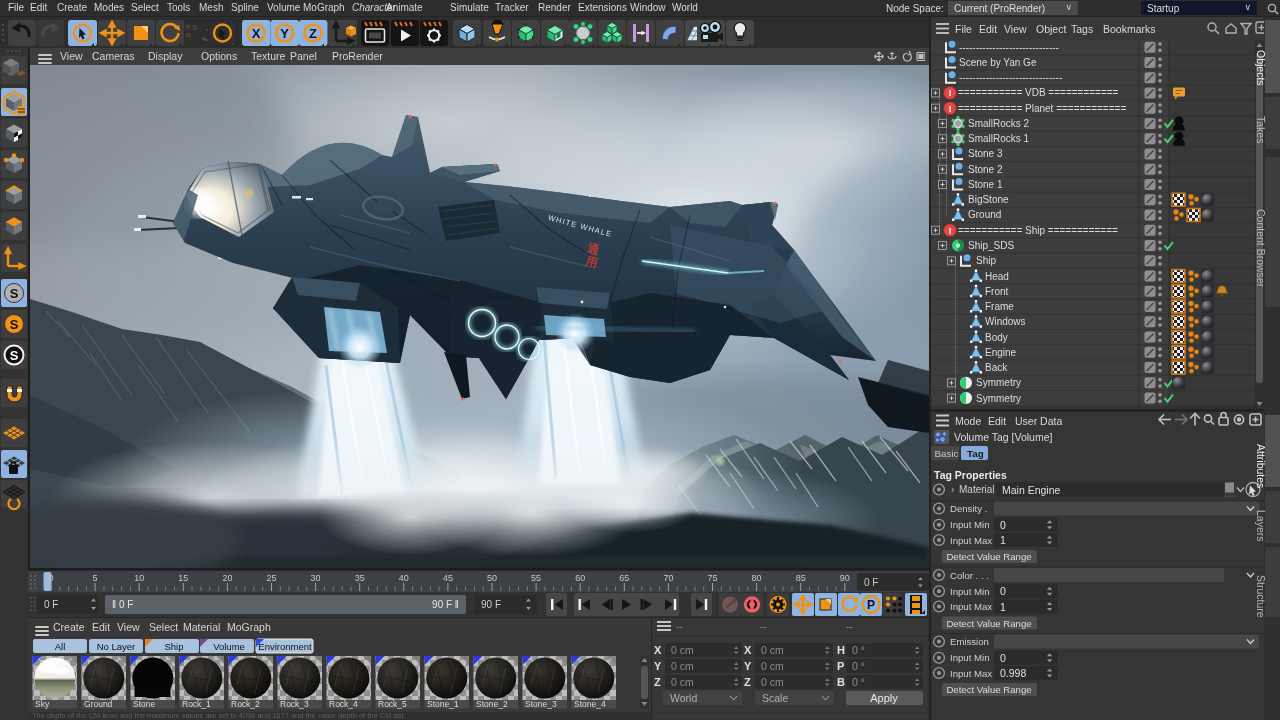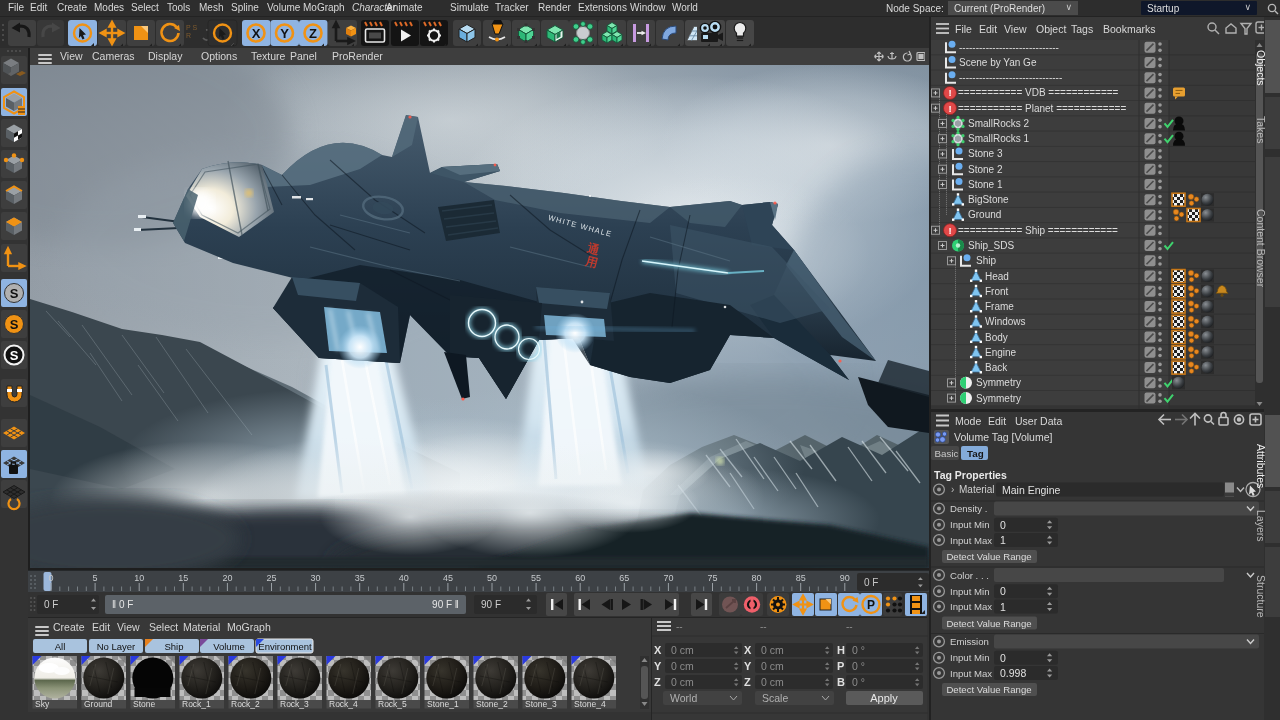--- a/index.html
+++ b/index.html
@@ -1265,20 +1265,23 @@
       <text x="546.0" y="89" font-size="8.5" fill="#dcdcdc" font-family="Liberation Sans">Stone_4</text>
         </g>
     <rect x="612" y="38" width="9" height="53" fill="#303030"></rect>
         <path d="M 613.5 44 l 3 -4 l 3 4 Z" fill="#888"></path>
         <path d="M 613.5 84 l 3 4 l 3 -4 Z" fill="#888"></path>
         <rect x="613" y="48" width="7" height="33" rx="3" fill="#555"></rect>
     <path d="M 611 88 l 3 -3.5 l 3 3.5 Z" fill="#999" opacity="0"></path>
   </svg>
 </div>
 
+<div class="abs" style="left:28px;top:712px;width:623px;height:8px;background:#2f2f2f;overflow:hidden;">
+  <div style="color:#606060;font-size:7.5px;margin-left:4px;margin-top:-1px;">The depth of the CM level and the maximum values are set to 4096 and 1677 and the value depth of the CM set</div>
+</div>
 
 <div class="abs" id="coords" style="left:651px;top:617px;width:276px;height:103px;background:#373737;border-top:1px solid #252525;border-left:1px solid #252525;">
   <svg width="276" height="103" style="position:absolute;left:0;top:0;">
     <g stroke="#c8c8c8" stroke-width="2">
           <line x1="5" y1="4" x2="19" y2="4"></line>
           <line x1="5" y1="8" x2="19" y2="8"></line>
           <line x1="5" y1="12" x2="19" y2="12"></line>
         </g>
     <g font-size="10" fill="#8c8c8c" font-family="Liberation Sans">
           <text x="24" y="12">--</text>

